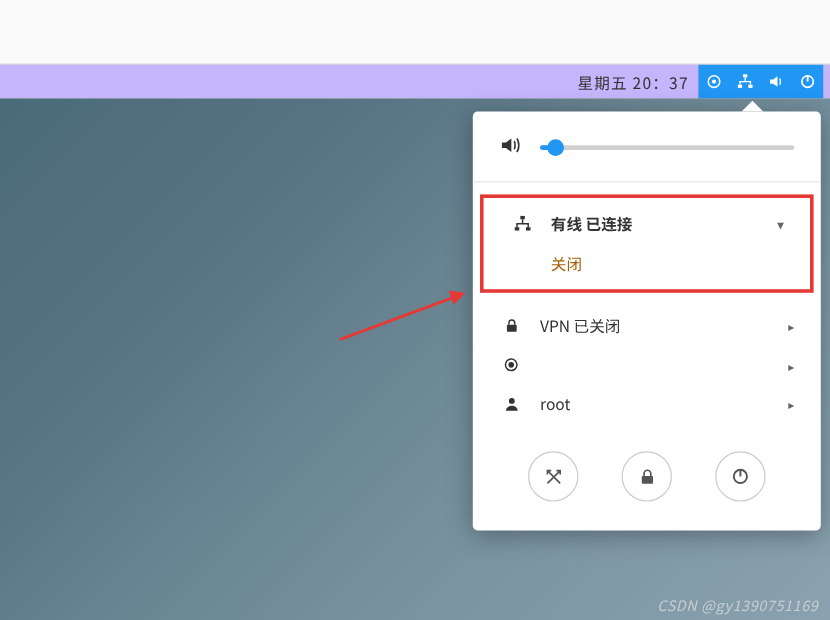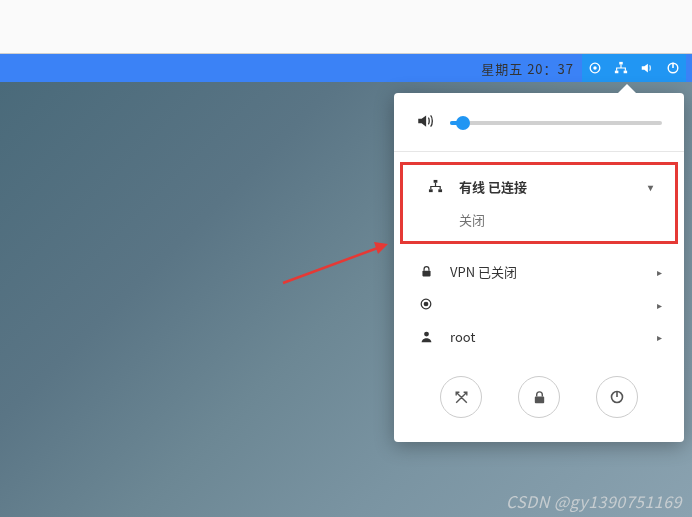--- a/index.html
+++ b/index.html
@@ -11,21 +11,21 @@
       position: relative;
       overflow: hidden;
     }
     .whitebar {
       height: 54px;
       background: #fafafa;
       border-bottom: 1px solid #cfcfcf;
     }
     .topbar {
       height: 28px;
-      background: #3b82f6;
+      background: #c4b5fd;
       display: flex;
       justify-content: flex-end;
       align-items: center;
       font-size: 13px;
       color: #333;
       padding-right: 6px;
     }
     .clock { margin-right: 8px; letter-spacing: 1px; }
     .tray {
       display: flex;
@@ -120,21 +120,21 @@
       display: flex;
       justify-content: center;
     }
     .menu-item .chev {
       position: absolute;
       right: 22px;
       font-size: 10px;
       color: #666;
     }
     .menu-item.strong { font-weight: bold; }
-    .menu-sub { padding: 6px 22px 6px 56px; font-size: 13px; color: #737373; }
+    .menu-sub { padding: 6px 22px 6px 56px; font-size: 13px; color: #a16207; }
     .action-row {
       display: flex;
       justify-content: space-around;
       padding: 18px 28px 2px 28px;
     }
     .action-btn {
       width: 42px; height: 42px;
       border: 1px solid #ccc;
       border-radius: 50%;
       display: flex;
@@ -150,21 +150,21 @@
       width: 120px;
       height: 50px;
       pointer-events: none;
     }
     .arrow svg line { stroke: #e53935; stroke-width: 2.5; }
     .arrow svg polygon { fill: #e53935; }
     .watermark {
       position: absolute;
       bottom: 4px;
       right: 10px;
-      font-size: 16px;
+      font-size: 12px;
       color: rgba(220,220,220,0.75);
       font-style: italic;
       letter-spacing: 0.5px;
     }
   </style>
 </head>
 <body>
 
 <div class="whitebar"></div>
 <div class="topbar">

